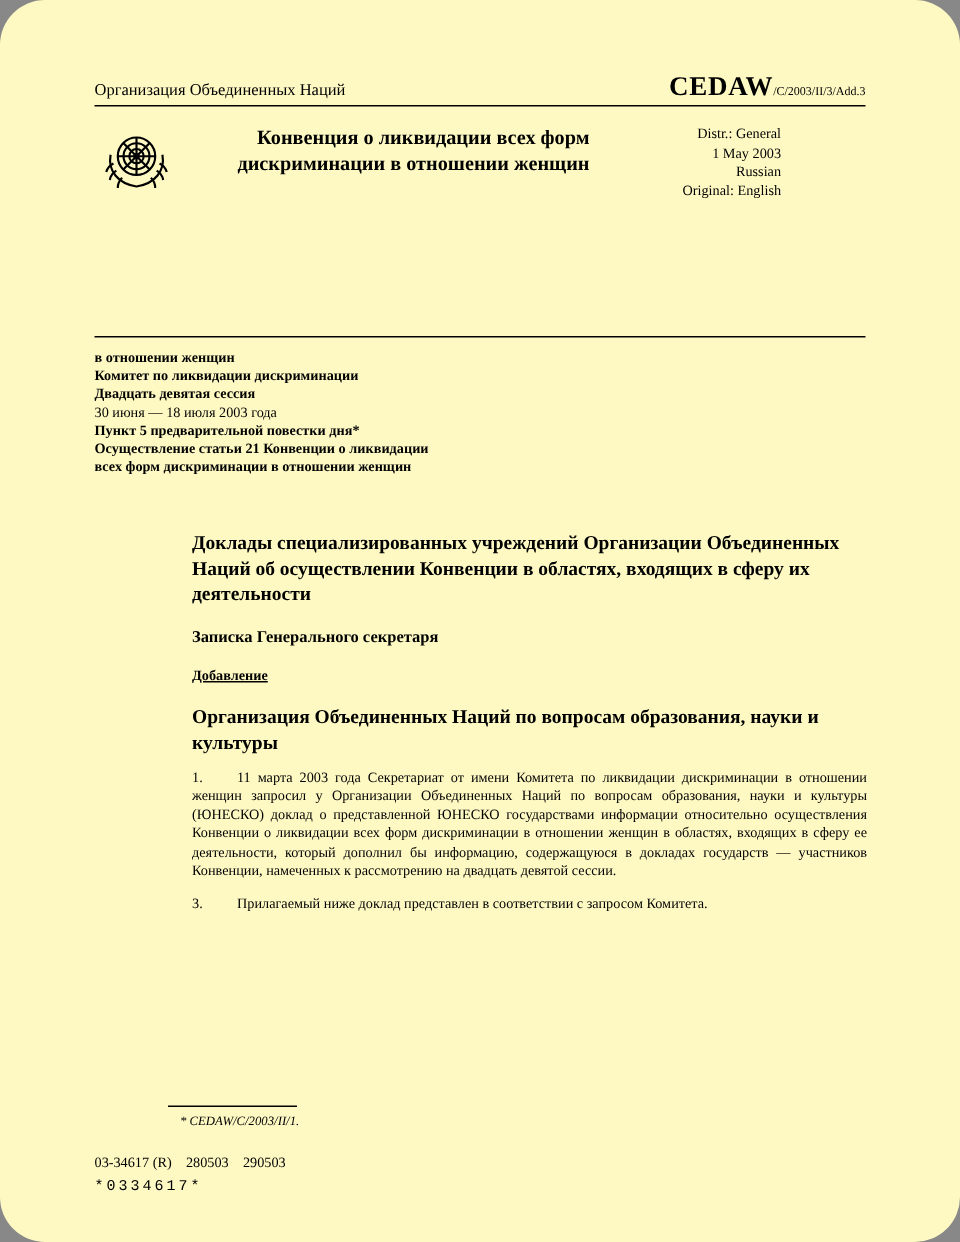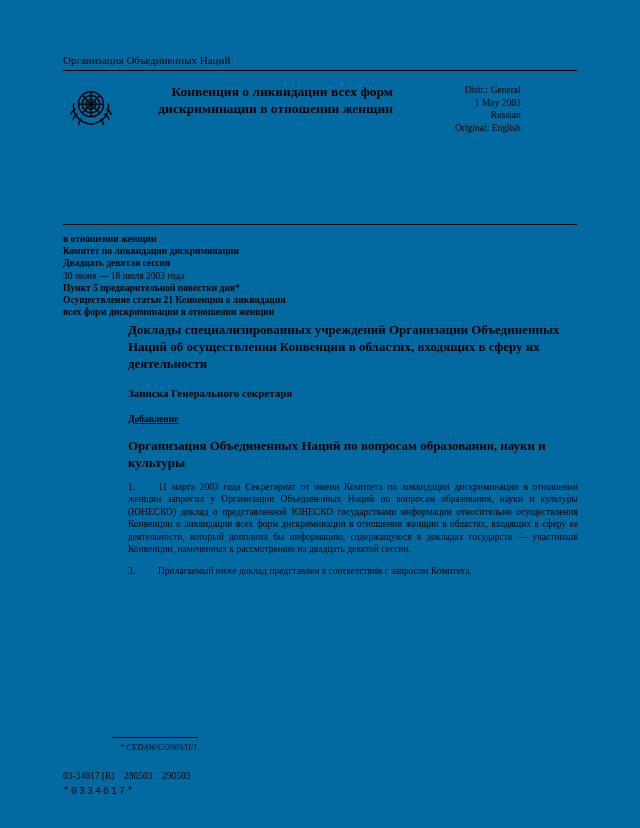--- a/index.html
+++ b/index.html
@@ -1,24 +1,25 @@
 <!DOCTYPE html>
 <html><head>
 <meta charset="utf-8">
 <style>
   * { margin:0; padding:0; box-sizing:border-box; }
   html,body { background:#888; }
   .page {
     position:relative;
     width:640px; height:828px;
     margin:0 auto;
-    background:#0369a1;
+    background:#fef9c3;
     font-family:"Liberation Serif","DejaVu Serif",serif;
     color:#000;
     overflow:hidden;
+    border-radius:30px;
   }
   
   .top-header { position:absolute; left:63px; right:63px; top:44px; height:26px; }
   .org-name { position:absolute; left:0; bottom:4px; font-size:11px; }
   .doc-symbol { position:absolute; right:0; bottom:2px; white-space:nowrap; }
   .doc-symbol .big { font-size:18px; font-weight:bold; letter-spacing:0.5px; }
   .doc-symbol .small { font-size:8px; }
   .rule-thin { position:absolute; left:63px; right:63px; top:70px; border-top:1px solid #000; }
   
   .masthead { position:absolute; left:63px; right:63px; top:80px; height:120px;text-align:right; }
@@ -26,21 +27,21 @@
   .mast-title {
     position:absolute; left:65px; top:3px; width:265px;
     font-size:13.5px; font-weight:bold; line-height:17px;
   }
   .mast-info { position:absolute; left:392px; top:4px; font-size:9.5px; line-height:12.5px; }
   .rule-thick { position:absolute; left:63px; right:63px; top:224px; border-top:1.5px solid #000; }
   
   .committee { position:absolute; left:63px; top:233px; font-size:9.5px; line-height:12.2px; }
   .committee .b { font-weight:bold; }
   
-  .body-block { position:absolute; left:128px; top:321px; width:450px; }
+  .body-block { position:absolute; left:128px; top:353px; width:450px; }
   .body-title { font-size:13px; font-weight:bold; line-height:17px; }
   .body-subtitle { font-size:11px; font-weight:bold; margin-top:15px; }
   .body-addendum { font-size:9.5px; font-weight:bold; margin-top:15px;text-decoration:underline; }
   .section-title { font-size:13px; font-weight:bold; line-height:17px; margin-top:13px; }
   .para { font-size:9.5px; line-height:12.4px; text-align:justify; margin-top:10px; }
   .para .num { display:inline-block; width:30px; }
   
   .footnote-sep { position:absolute; left:112px; top:737px; width:86px; border-top:1px solid #000; }
   .footnote { position:absolute; left:120px; top:742px; font-size:8.5px;font-style:italic; }
   
@@ -51,20 +52,23 @@
     font-size:10px; letter-spacing:2px;
   }
 </style>
 </head>
 <body>
 
 <div class="page">
 
   <div class="top-header">
     <div class="org-name">Организация Объединенных Наций</div>
+    <div class="doc-symbol">
+      <span class="big">CEDAW</span><span class="small">/C/2003/II/3/Add.3</span>
+    </div>
   </div>
   <div class="rule-thin"></div>
 
   <div class="masthead">
     <svg class="emblem" viewBox="0 0 100 100">
       <g stroke="#000" fill="none" stroke-width="3">
         <circle cx="50" cy="42" r="26"></circle>
         <circle cx="50" cy="42" r="18"></circle>
         <circle cx="50" cy="42" r="10"></circle>
         <circle cx="50" cy="42" r="3" fill="#000"></circle>

